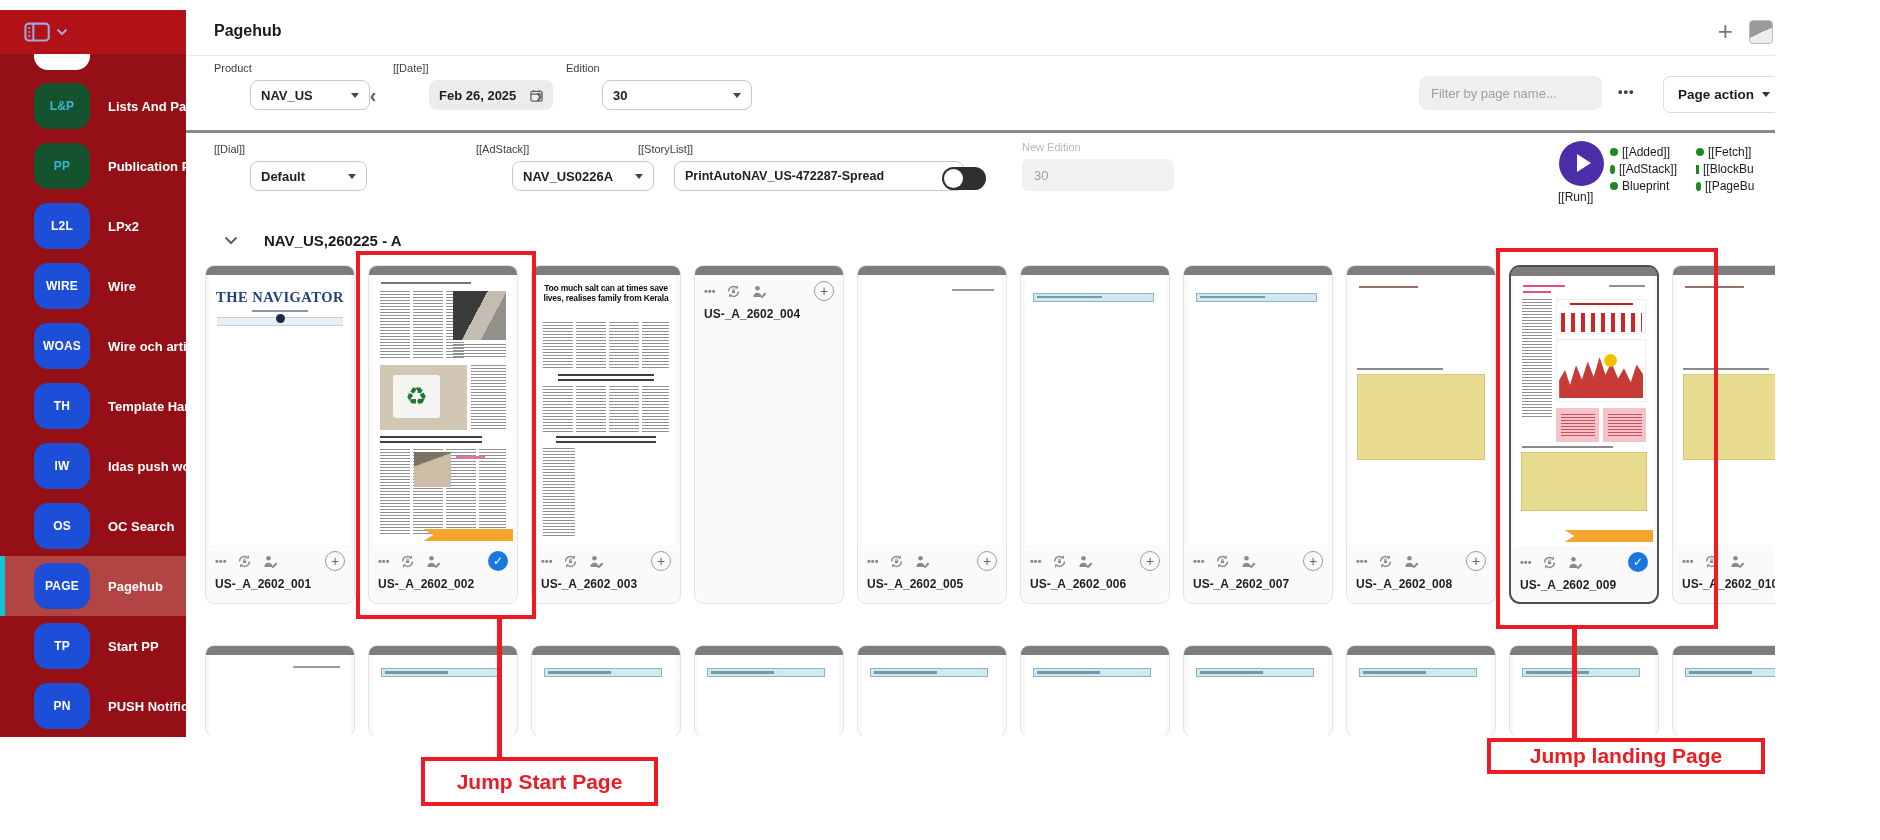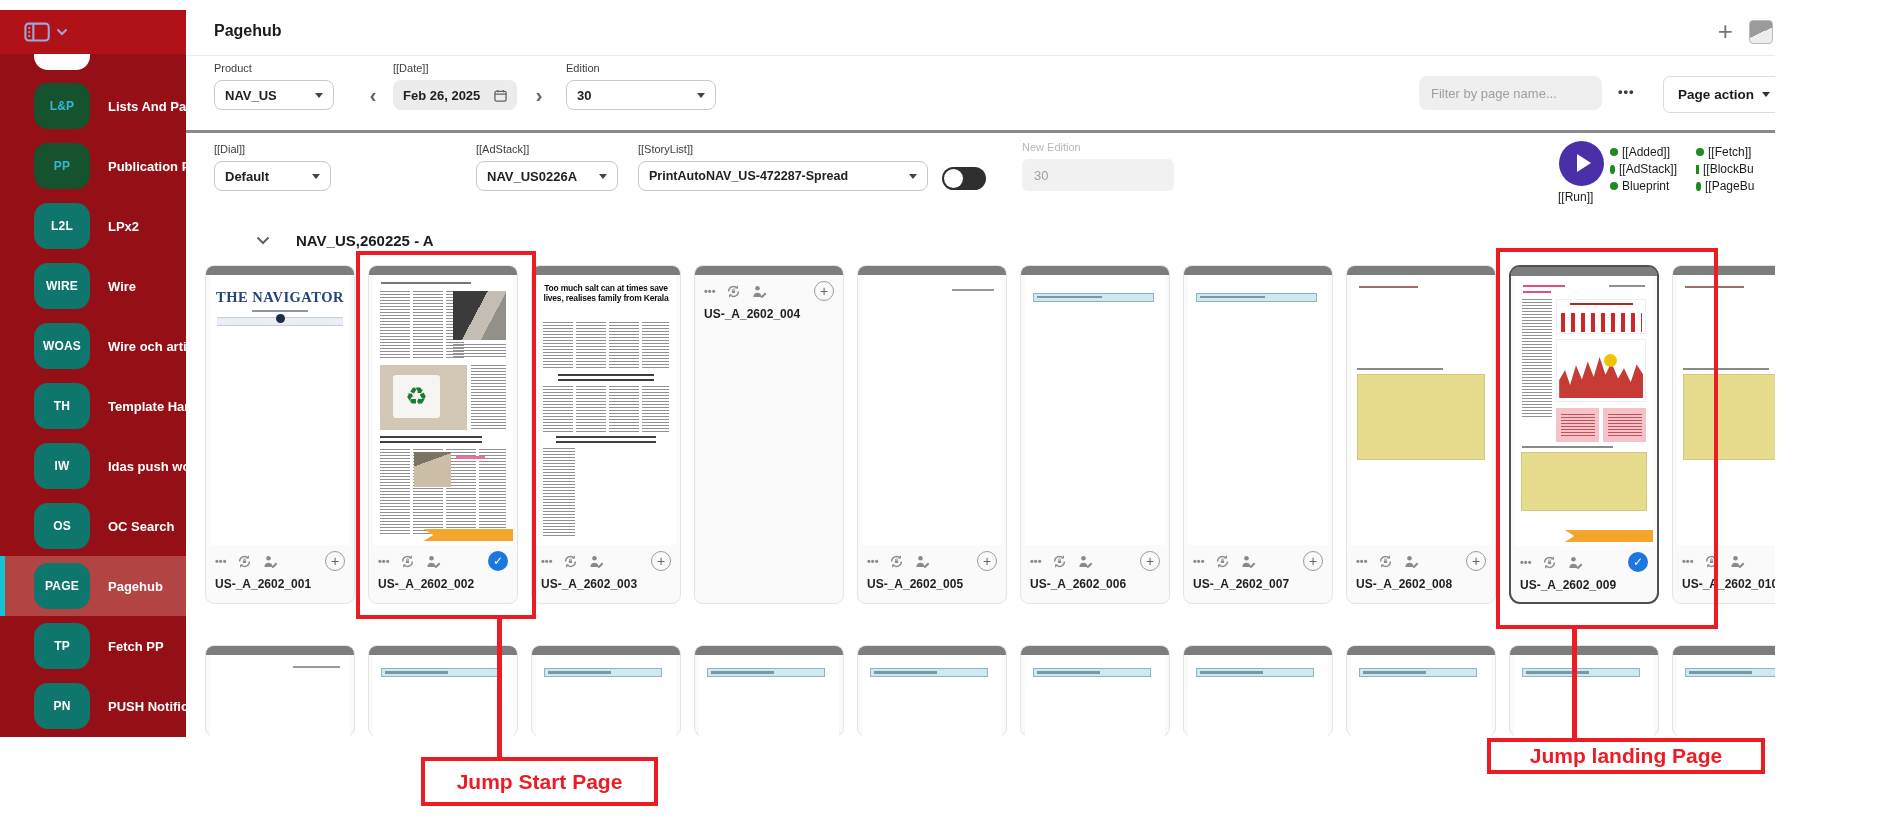--- a/index.html
+++ b/index.html
@@ -12,37 +12,37 @@
              display:flex;align-items:center;padding-left:24px;box-sizing:border-box;}
   .sb-toggle{display:flex;align-items:center;gap:4px;cursor:pointer;}
   .sb-partial{position:absolute;left:34px;top:44px;width:56px;height:16px;background:#fdfdfd;
               border-radius:0 0 14px 14px;}
   .sb-items{position:absolute;left:0;top:66px;width:100%;}
   .sb-item{position:relative;height:60px;display:flex;align-items:center;cursor:pointer;}
   .sb-item.active{background:#B34444;}
   .sb-item.active::before{content:"";position:absolute;left:0;top:0;bottom:0;width:5px;background:#14C3D4;}
   .sb-badge{width:56px;height:46px;margin-left:34px;border-radius:14px;display:flex;align-items:center;
             justify-content:center;font-weight:bold;font-size:12px;letter-spacing:.2px;flex:none;}
-  .sb-badge.dark{background:#0f766e;color:#fff;}
+  .sb-badge.dark{background:#1d4ed8;color:#fff;}
   .sb-badge.light{background:#14532d;color:#38B6D6;}
   .sb-label{margin-left:18px;color:#fff;font-weight:bold;font-size:13px;white-space:nowrap;}
 
   
   .main{position:absolute;left:186px;top:10px;width:1589px;height:830px;background:#fff;overflow:hidden;}
   .titlebar{position:absolute;left:0;top:0;width:100%;height:46px;border-bottom:1px solid #e8eaed;box-sizing:border-box;}
   .titlebar h1{margin:0;position:absolute;left:28px;top:12px;font-size:16px;font-weight:bold;color:#1b1b1b;}
   .tb-plus{position:absolute;right:42px;top:8px;font-size:26px;font-weight:300;color:#777;cursor:pointer;line-height:26px;}
   .tb-img{position:absolute;right:2px;top:10px;width:22px;height:22px;border-radius:4px;overflow:hidden;
           background:linear-gradient(155deg,#9b9b9b 0 52%,#ededed 52%);border:1px solid #bbb;cursor:pointer;}
 
   .fld-label{position:absolute;font-size:11px;color:#3c4043;}
   .fld-label.dim{color:#b6b9bd;}
   .select{position:absolute;height:30px;background:#fff;border:1px solid #c7c9cc;border-radius:8px;
           display:flex;align-items:center;padding:12px 10px;box-sizing:border-box;font-size:13px;font-weight:600;
-          color:#202124;cursor:pointer;white-space:nowrap;overflow:hidden;}
+          color:#202124;cursor:pointer;white-space:nowrap;overflow:hidden;margin-left:36px;}
   .select .caret{margin-left:auto;width:0;height:0;border-left:4px solid transparent;border-right:4px solid transparent;
           border-top:5px solid #444;flex:none;padding-left:0;margin-left:auto;}
   .select span{margin-right:10px;}
   .graybox{background:#ececec;border:none;}
   .chev{position:absolute;width:18px;height:18px;color:#5f6368;font-size:20px;line-height:18px;cursor:pointer;
         font-weight:bold;text-align:center;}
 
   .row1{position:absolute;left:0;top:46px;width:100%;height:74px;}
   .divider{position:absolute;left:0;top:120px;width:100%;height:3px;background:#8a8a8a;}
   .row2{position:absolute;left:0;top:123px;width:100%;height:85px;}
@@ -65,21 +65,21 @@
   .play{position:absolute;left:1373px;top:8px;width:45px;height:45px;border-radius:50%;background:#4B2FA8;cursor:pointer;}
   .play::after{content:"";position:absolute;left:18px;top:13px;width:0;height:0;border-top:9px solid transparent;
         border-bottom:9px solid transparent;border-left:14px solid #fff;}
   .run-label{position:absolute;left:1372px;top:57px;font-size:12px;color:#1b1b1b;}
   .legend{position:absolute;left:1424px;top:11px;display:grid;grid-template-columns:86px 220px;row-gap:1px;}
   .lg-item{display:flex;align-items:center;gap:4px;font-size:12px;color:#1b1b1b;height:16px;white-space:nowrap;}
   .m-dot{width:8px;height:8px;border-radius:50%;background:#1d8a1d;flex:none;}
   .m-oval{width:5px;height:9px;border-radius:45%;background:#1d8a1d;flex:none;}
   .m-bar{width:3px;height:9px;background:#1d8a1d;flex:none;}
 
-  .section-hd{position:absolute;left:0;top:212px;height:36px;display:flex;align-items:center;padding-left:32px;}
+  .section-hd{position:absolute;left:0;top:212px;height:36px;display:flex;align-items:center;}
   .sec-chev{margin-left:38px;cursor:pointer;display:flex;}
   .sec-title{margin-left:26px;font-size:15px;font-weight:bold;color:#1b1b1b;}
 
   
   .cards-row{position:absolute;left:19px;display:flex;gap:13px;}
   .cards-row.r1{top:255px;justify-content:center;}
   .cards-row.r2{top:635px;height:92px;overflow:hidden;}
   .card{width:150px;background:#fafafa;border:1px solid #e4e4e4;border-radius:9px;box-sizing:border-box;flex:none;cursor:pointer;}
   .card.outlined{border:2px solid #4f4f4f;border-radius:11px;}
   .topbar{height:9px;background:#7d7d7d;border-radius:8px 8px 0 0;}
@@ -232,21 +232,21 @@
         <div class="sb-item">
     <span class="sb-badge dark">OS</span>
     <span class="sb-label">OC Search</span>
   </div>
         <div class="sb-item active">
     <span class="sb-badge dark">PAGE</span>
     <span class="sb-label">Pagehub</span>
   </div>
         <div class="sb-item">
     <span class="sb-badge dark">TP</span>
-    <span class="sb-label">Fetch PP</span>
+    <span class="sb-label">Start PP</span>
   </div>
         <div class="sb-item">
     <span class="sb-badge dark">PN</span>
     <span class="sb-label">PUSH Notification</span>
   </div>
       </nav>
   </aside>
 
   <main class="main">
 

